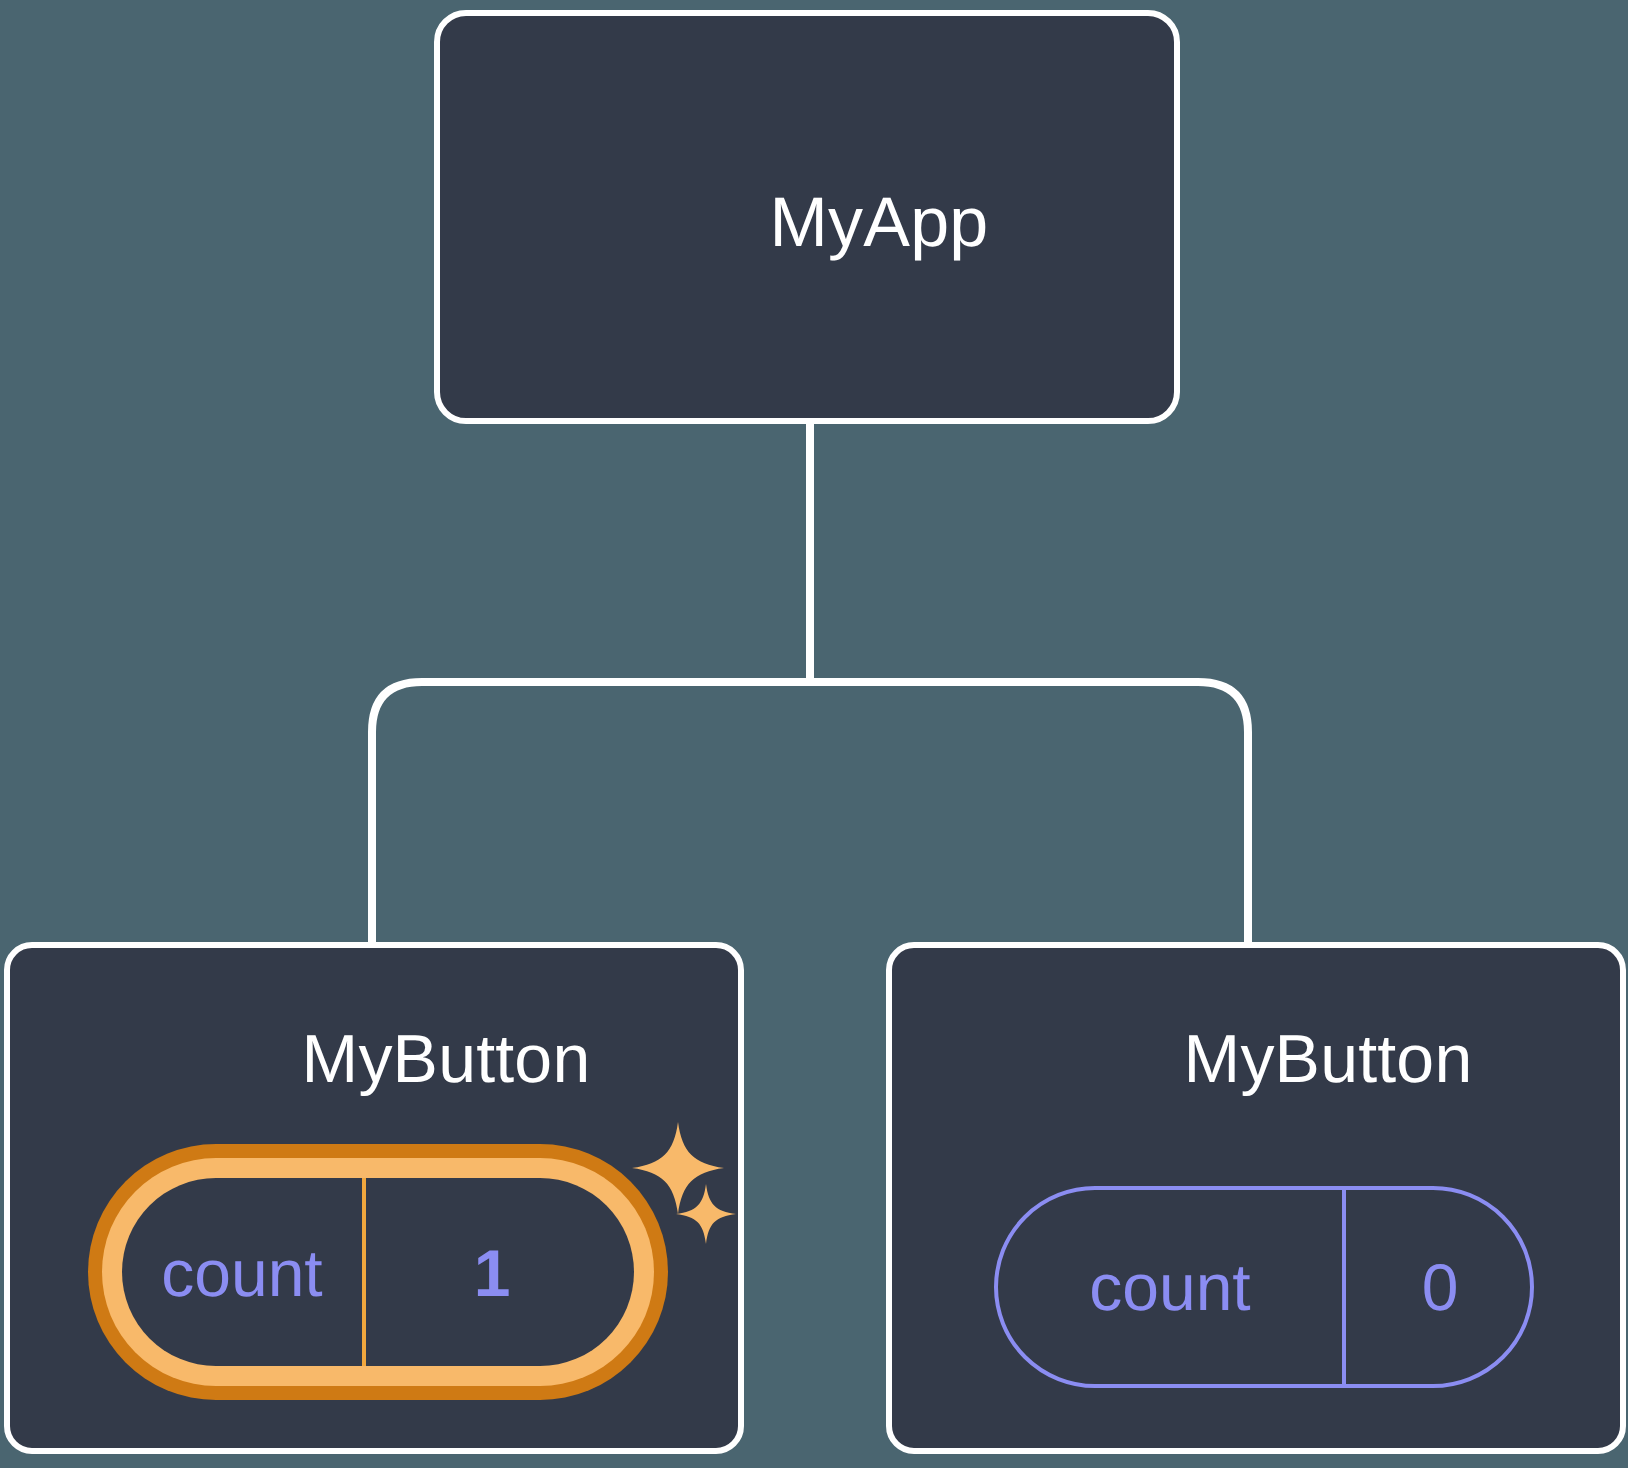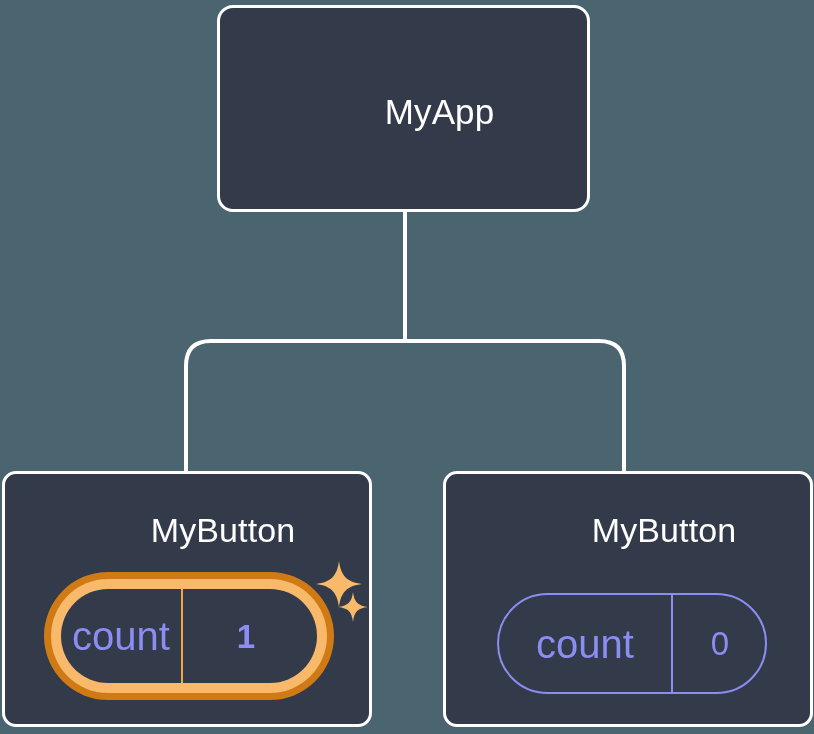--- a/index.html
+++ b/index.html
@@ -110,21 +110,21 @@
   .pill-plain .pill-divider {
     background: #8b8df2;
     width: 2px;
   }
 
   .pill-key {
     flex: 0 0 auto;
     display: flex;
     align-items: center;
     justify-content: center;
-    font-size: 40px;
+    font-size: 33px;
     line-height: 1;
     font-weight: 400;
     white-space: nowrap;
   }
 
   .pill-plain .pill-key { width: 172px; }
   .pill-plain .pill-val { width: 94px; }
 
   .pill-val {
     flex: 0 0 auto;

